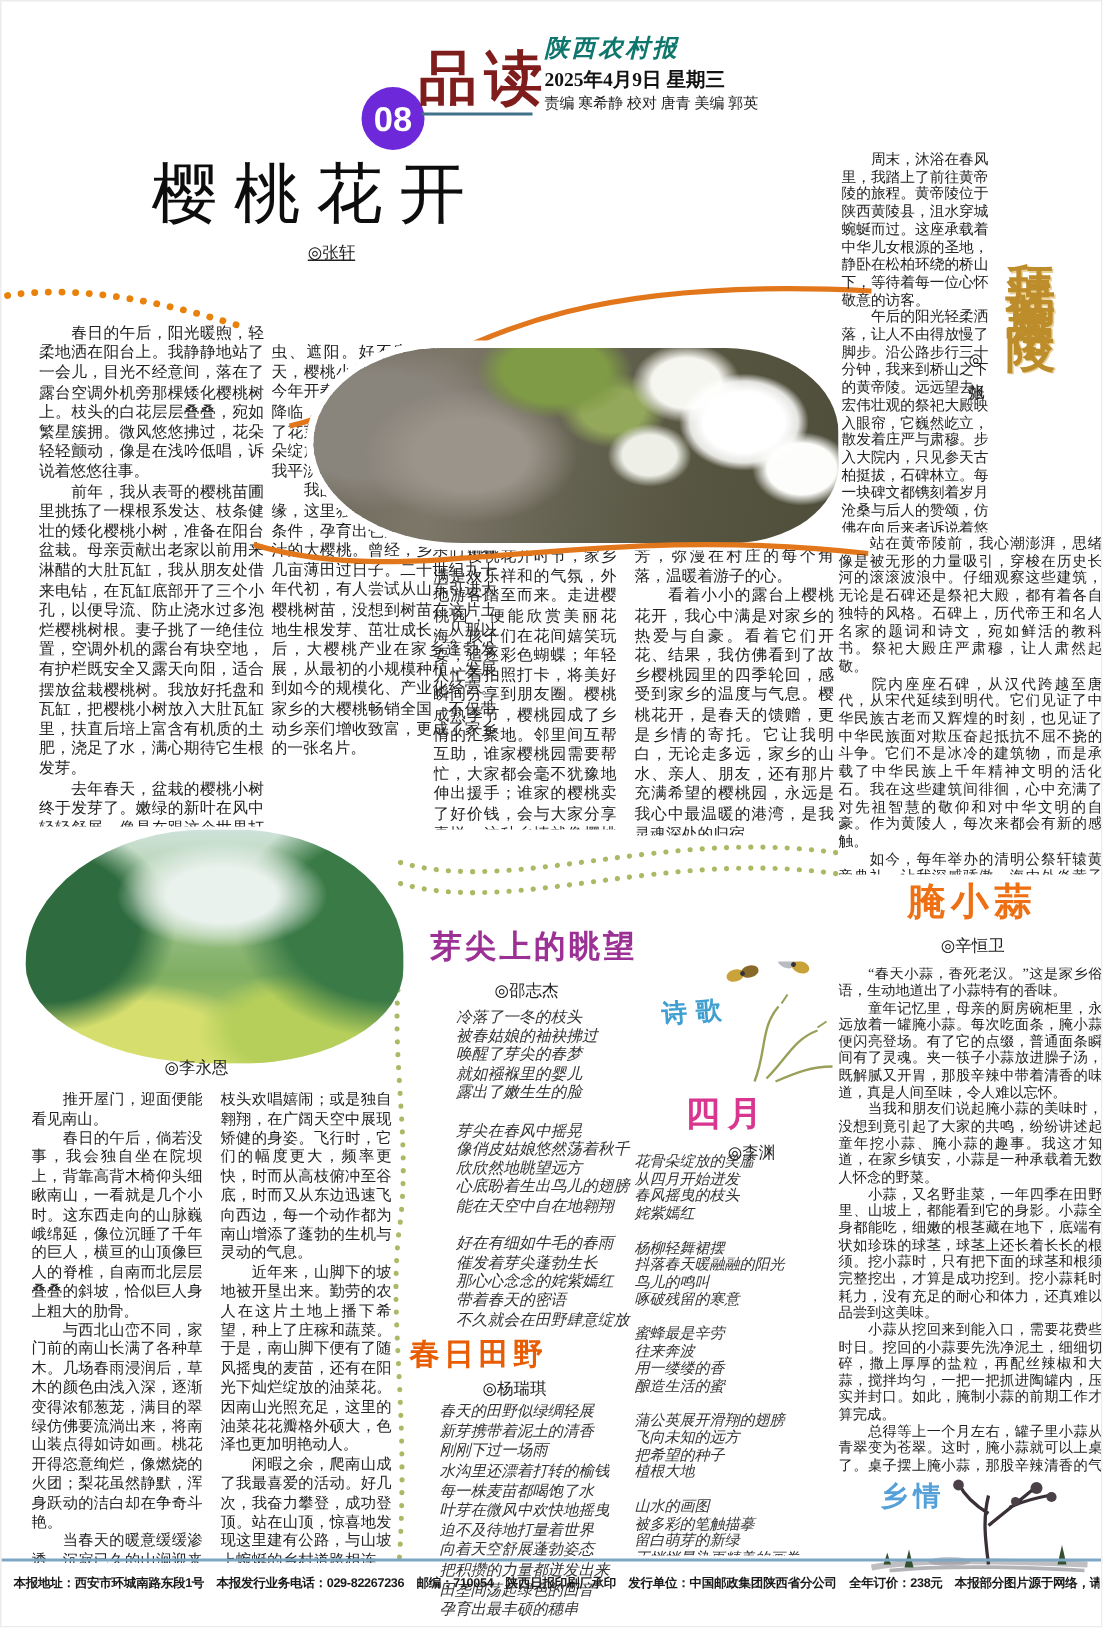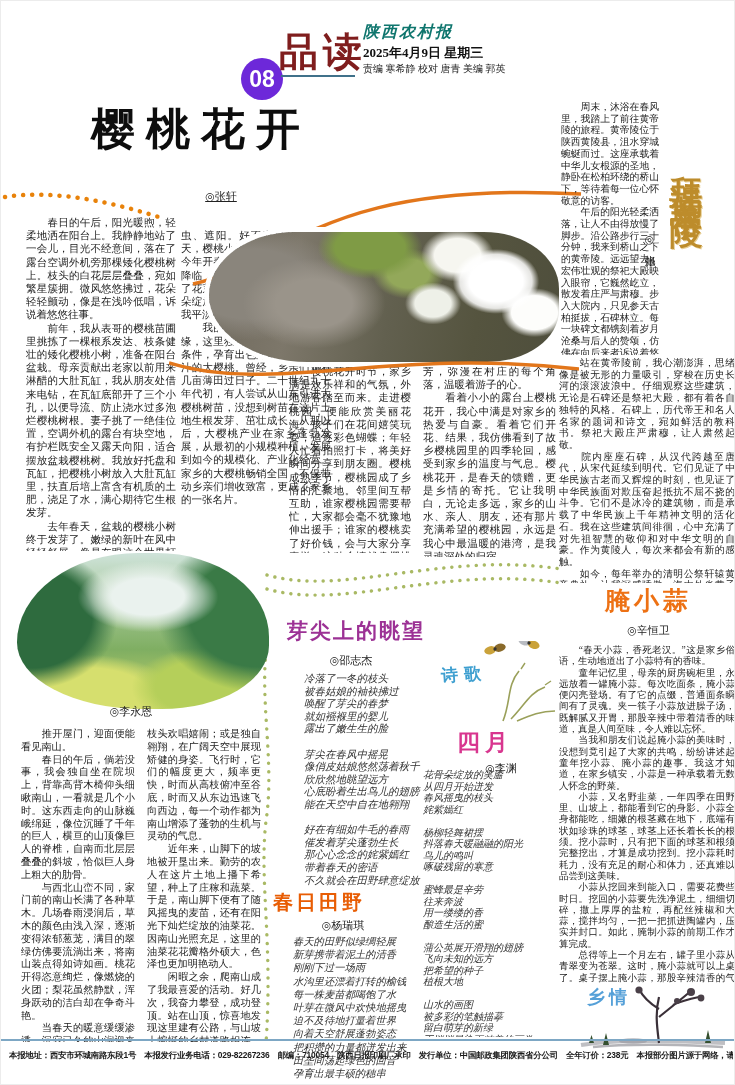--- a/index.html
+++ b/index.html
@@ -20,22 +20,22 @@
 
   <div class="abs" style="left:240px;top:29px;width:42px;height:42px;border-radius:50%;background:#6d28d9;margin-top:28px;">
     <div style="color:#fff;font-size:23px;font-weight:bold;text-align:center;line-height:42px;font-family:'Liberation Sans',sans-serif;">08</div>
   </div>
   <div class="abs" style="left:278px;top:24px;font-size:39px;font-weight:700;color:#7f1d1d;letter-spacing:5px;">品读</div>
   <div class="abs" style="left:280px;top:74px;width:74px;height:2px;background:#40718a;"></div>
   <div class="abs" style="left:362px;top:21px;font-size:16px;font-weight:bold;font-style:italic;color:#0f766e;letter-spacing:2px;">陕西农村报</div>
   <div class="abs" style="left:362px;top:43px;font-size:13px;font-weight:bold;color:#111;">2025年4月9日  星期三</div>
   <div class="abs" style="left:362px;top:61px;font-size:10px;color:#222;">责编 寒希静   校对 唐青   美编 郭英</div>
 
-  <div class="abs" style="left:90px;top:99px;font-size:44px;font-weight:bold;letter-spacing:11px;color:#0d0d0d;">樱桃花开</div>
-  <div class="abs author" style="left:145px;top:188px;width:150px;text-decoration:underline;">◎张轩</div>
+  <div class="abs" style="left:100px;top:99px;font-size:44px;font-weight:normal;letter-spacing:11px;color:#0d0d0d;">樱桃花开</div>
+  <div class="abs author" style="left:145px;top:160px;width:150px;text-decoration:underline;">◎张轩</div>
 
   <svg class="abs" style="left:0px;top:186px;" width="168" height="42" viewBox="0 0 168 42">
     <path d="M4,10 C55,2 115,16 164,32" fill="none" stroke="#e8820a" stroke-width="4.5" stroke-dasharray="0.1 9" stroke-linecap="round"></path>
   </svg>
 
   <div class="abs body-text" style="left:25px;top:215px;width:150px;height:335px;">　　春日的午后，阳光暖煦，轻柔地洒在阳台上。我静静地站了一会儿，目光不经意间，落在了露台空调外机旁那棵矮化樱桃树上。枝头的白花层层叠叠，宛如繁星簇拥。微风悠悠拂过，花朵轻轻颤动，像是在浅吟低唱，诉说着悠悠往事。
 　　前年，我从表哥的樱桃苗圃里挑拣了一棵根系发达、枝条健壮的矮化樱桃小树，准备在阳台盆栽。母亲贡献出老家以前用来淋醋的大肚瓦缸，我从朋友处借来电钻，在瓦缸底部开了三个小孔，以便导流、防止浇水过多泡烂樱桃树根。妻子挑了一绝佳位置，空调外机的露台有块空地，有护栏既安全又露天向阳，适合摆放盆栽樱桃树。我放好托盘和瓦缸，把樱桃小树放入大肚瓦缸里，扶直后培上富含有机质的土肥，浇足了水，满心期待它生根发芽。
 　　去年春天，盆栽的樱桃小树终于发芽了。嫩绿的新叶在风中轻轻舒展，像是在跟这个世界打招呼。虽然没有结果子，但那一抹生机，已然让我心生欢喜和满足。此后，我和妻子精心侍弄，浇水、施肥、捉</div>
   <div class="abs body-text" style="left:180px;top:228px;width:150px;height:324px;">虫、遮阳。好不容易熬过三伏天，樱桃小树算是存活下来了。今年开春，一场春雨过后，惊喜降临，我发现五六个枝条上布满了花芽。近日气温回升，白色花朵绽放，宛如繁星点点，点亮了我平淡的生活。
 　　我的家乡与樱桃有着不解之缘，这里独特的地理环境和气候条件，孕育出色泽鲜艳、香甜多汁的大樱桃。曾经，乡亲们守着几亩薄田过日子。二十世纪九十年代初，有人尝试从山东引进大樱桃树苗，没想到树苗在这片土地生根发芽、茁壮成长。从那以后，大樱桃产业在家乡蓬勃发展，从最初的小规模种植，发展到如今的规模化、产业化经营。家乡的大樱桃畅销全国，不仅带动乡亲们增收致富，更成了家乡的一张名片。</div>

